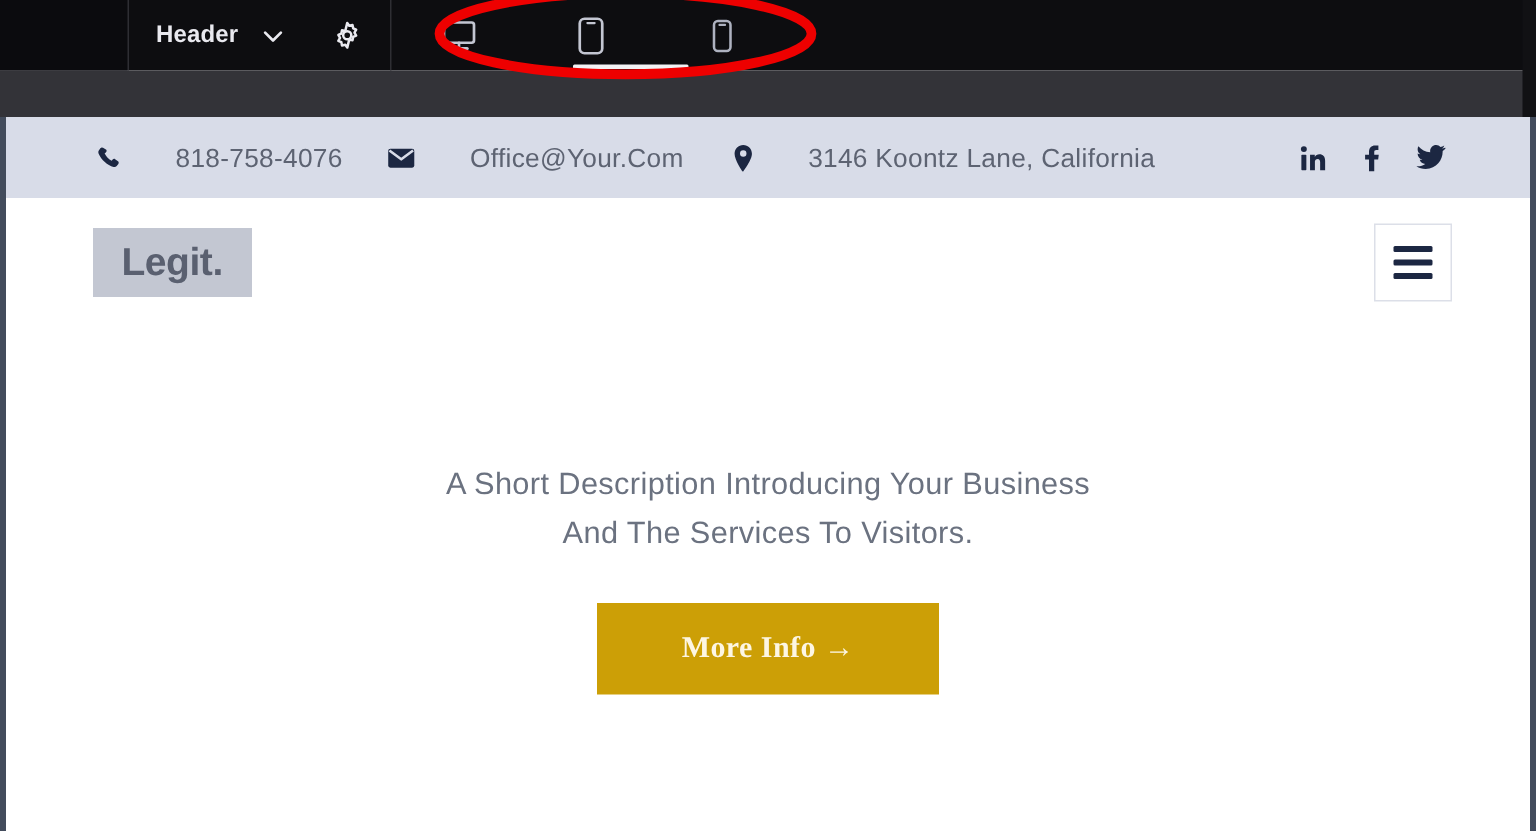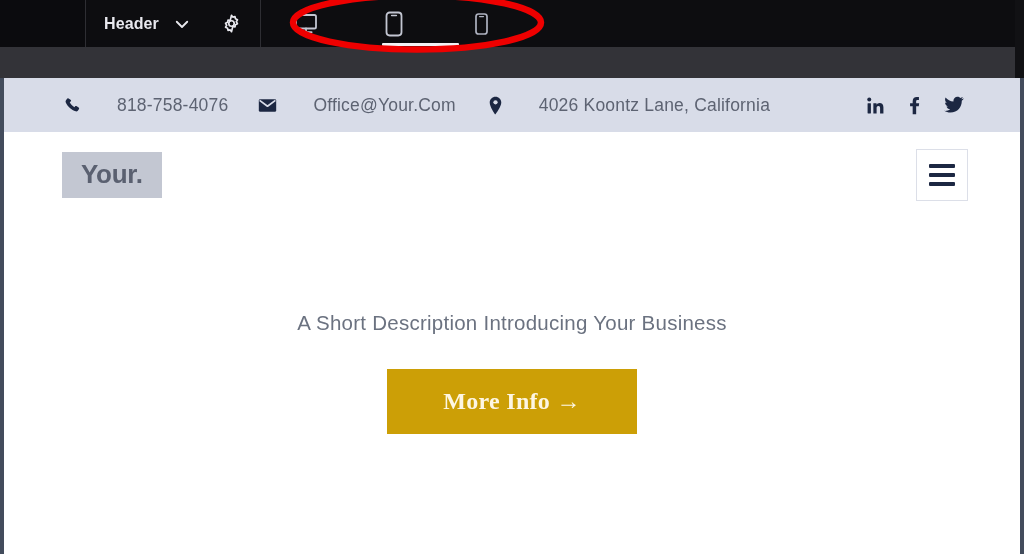--- a/index.html
+++ b/index.html
@@ -119,21 +119,21 @@
   }
   .hero-sub {
     margin-top: 36px;
     color: #6b7280; font-size: 20.5px; line-height: 1.62;
     letter-spacing: .25px;
   }
   .cta-wrap { margin-top: 30px; display: flex; justify-content: center; }
   .cta {
     background: #cc9f06; color: #fdf6e3;
     font-family: "Liberation Serif", "DejaVu Serif", serif;
-    font-weight: bold; font-size: 24px; letter-spacing: .3px;
+    font-weight: bold; font-size: 20px; letter-spacing: .3px;
     padding: 19px 56px; border: none; display: inline-block;
   }
 
   
   .annot {
     position: absolute; left: 288px; top: -9px;
     width: 258px; height: 63px; pointer-events: none;
   }
 </style>
 </head>
@@ -229,21 +229,21 @@
       <span class="gap-32"></span>
 
       <div class="contact-item">
         <span class="contact-icon">
           <svg width="15" height="19" viewBox="0 0 18 23" fill="currentColor">
             <path d="M9 .8C5.1.8 2 3.9 2 7.8c0 5 6 13.8 6.3 14.2.2.3.6.3.8 0C9.3 21.6 16 12.8 16 7.8 16 3.9 12.9.8 9 .8z"></path>
             <circle cx="9" cy="7.6" r="2.6" fill="#d8dce8"></circle>
           </svg>
         </span>
         <span class="gap-36"></span>
-        <span class="contact-text">4026 Koontz Lane, California</span>
+        <span class="contact-text">3146 Koontz Lane, California</span>
       </div>
 
       <div class="socials">
         <span class="social-ic">
           <svg width="19" height="19" viewBox="0 0 24 24" fill="currentColor">
             <rect x="2" y="9" width="4.2" height="13" rx=".6"></rect>
             <circle cx="4.1" cy="4.3" r="2.5"></circle>
             <path d="M9.3 9h4v1.9c.7-1.3 2.1-2.2 3.9-2.2 3 0 4.8 1.9 4.8 5.4V22h-4.2v-6.6c0-1.7-.6-2.8-2.1-2.8-1.2 0-1.9.8-2.2 1.6-.1.3-.1.7-.1 1.1V22H9.3V9z"></path>
           </svg>
         </span>
@@ -254,31 +254,32 @@
         </span>
         <span class="social-ic">
           <svg width="20" height="18" viewBox="0 0 24 22" fill="currentColor">
             <path d="M23.5 3.1c-.9.4-1.8.6-2.8.8 1-.6 1.8-1.6 2.1-2.7-.9.6-2 1-3.1 1.2C18.9 1.4 17.6.8 16.2.8c-2.7 0-4.9 2.2-4.9 4.9 0 .4 0 .8.1 1.1C7.4 6.6 4 4.7 1.7 1.9c-.4.7-.6 1.6-.6 2.4 0 1.7.9 3.2 2.2 4.1-.8 0-1.6-.2-2.2-.6v.1c0 2.4 1.7 4.3 3.9 4.8-.4.1-.8.2-1.3.2-.3 0-.6 0-.9-.1.6 2 2.4 3.4 4.5 3.4-1.7 1.3-3.8 2-6 2-.4 0-.8 0-1.2-.1 2.2 1.4 4.7 2.2 7.5 2.2 9 0 13.9-7.4 13.9-13.9v-.6c1-.7 1.8-1.6 2.5-2.6z"></path>
           </svg>
         </span>
       </div>
     </div>
 
     <div class="site-header">
-      <div class="logo-box">Your.</div>
+      <div class="logo-box">Legit.</div>
       <div class="burger">
         <span></span>
         <span></span>
         <span></span>
       </div>
     </div>
 
     <div class="hero">
       <p class="hero-sub">
         <span>A Short Description Introducing Your Business</span><br>
+        <span>And The Services To Visitors.</span>
       </p>
       <div class="cta-wrap">
         <button class="cta">More Info →</button>
       </div>
     </div>
 
   </div>
 </div>
 
 </body></html>

